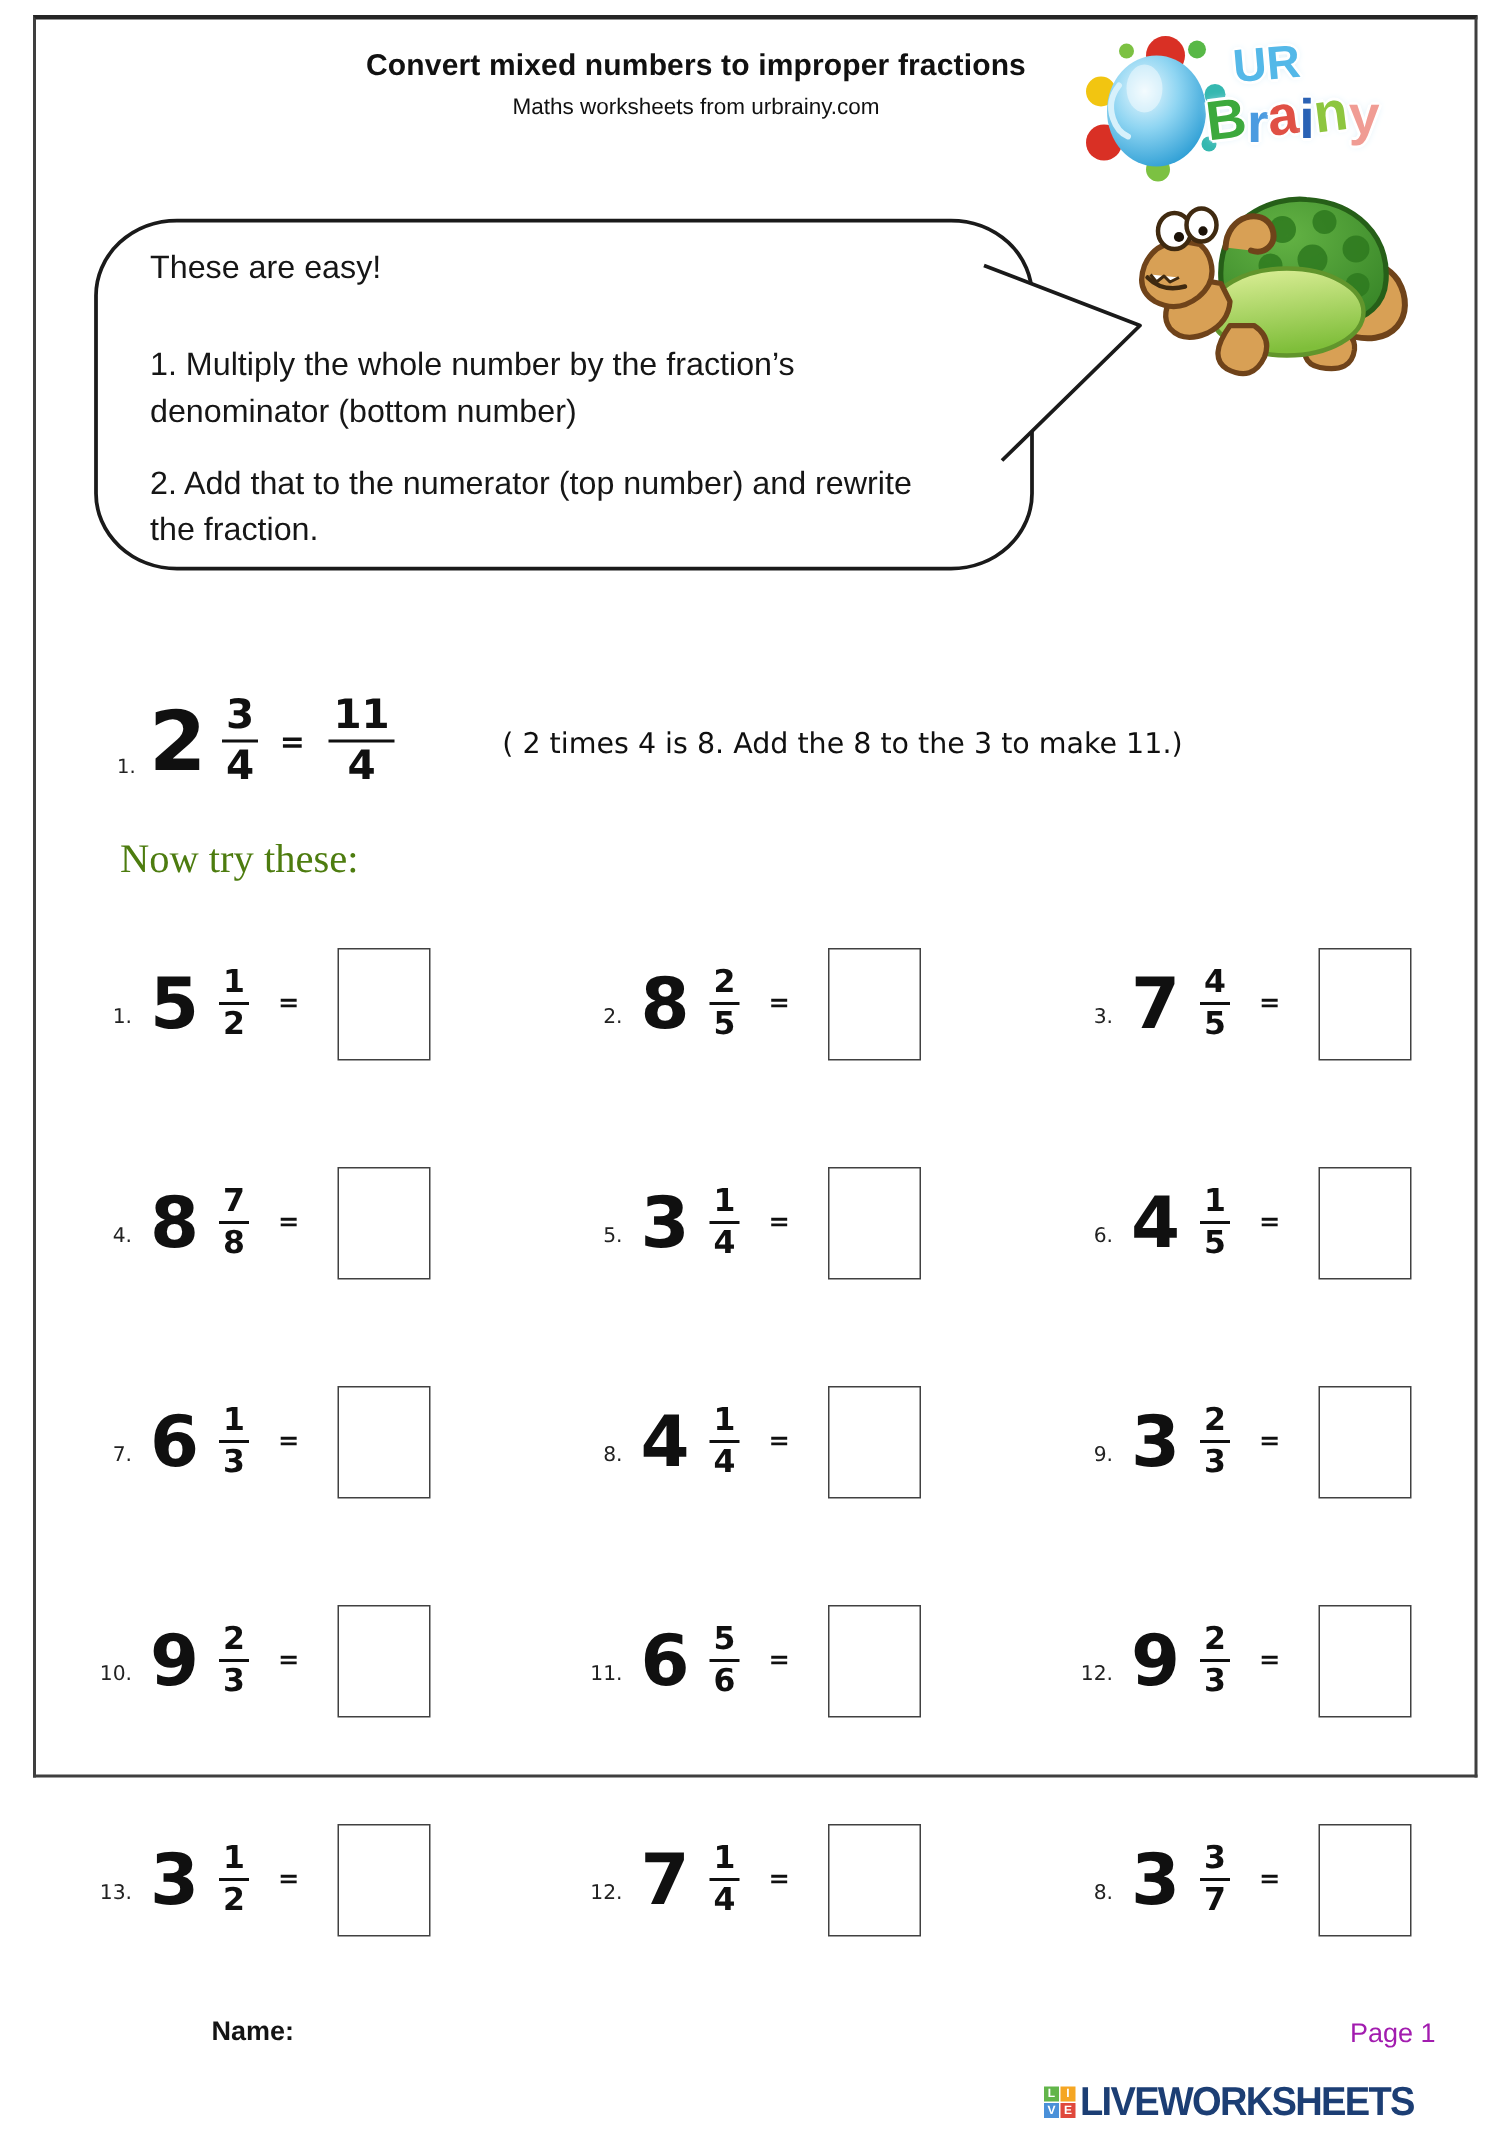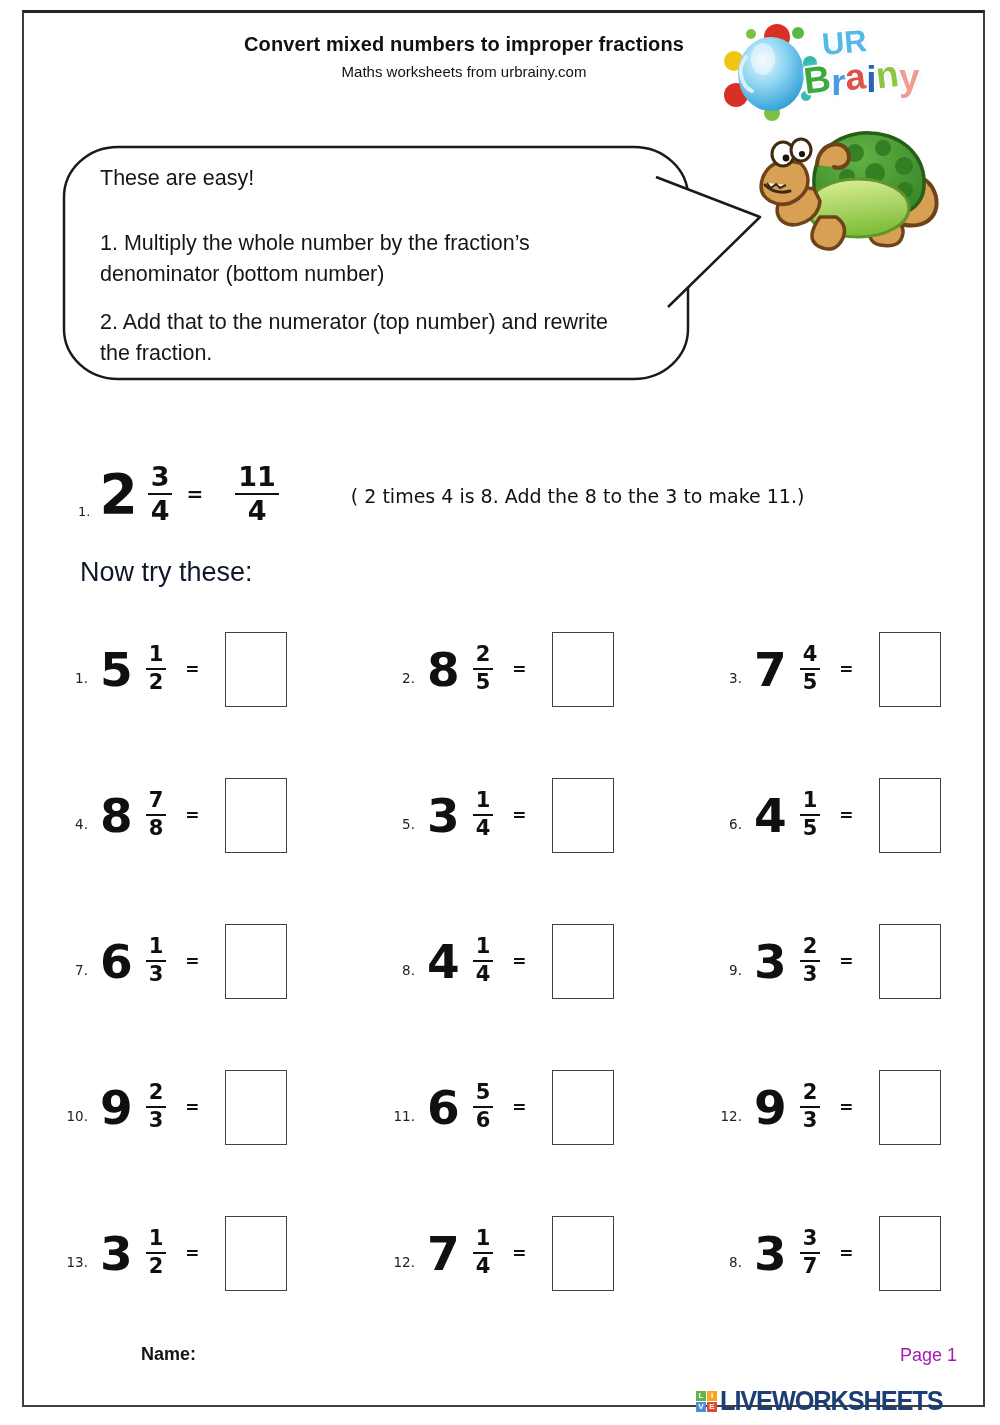--- a/index.html
+++ b/index.html
@@ -1,17 +1,17 @@
 <!DOCTYPE html>
 <html><head>
 <meta charset="utf-8">
 <style>
   html,body{margin:0;padding:0;width:1000px;height:1425px;background:#fff;overflow:hidden;
     font-family:"Liberation Sans", sans-serif;}
-  .page{position:absolute;left:22px;top:10px;width:963px;height:1397px;box-sizing:border-box;
+  .page{position:absolute;left:22px;top:10px;width:963px;height:1175px;box-sizing:border-box;
     background:#fff;border:2px solid #3f3f3f;border-top-width:3px;border-top-color:#252525;}
 
   
   .hdr{position:absolute;left:110px;top:20px;width:660px;text-align:center;color:#111;}
   .hdr .title{font-size:20px;font-weight:bold;letter-spacing:.1px;}
   .hdr .subtitle{font-size:15px;margin-top:7px;}
 
   
   .urb{position:absolute;left:700px;top:6px;width:230px;height:100px;}
   .urb svg{position:absolute;left:0;top:4px;}
@@ -35,25 +35,25 @@
   
   .example{position:absolute;left:54px;top:442px;display:flex;align-items:center;height:78px;
     font-family:"DejaVu Sans", sans-serif;color:#101010;}
   .example .exnum{font-size:13px;align-self:flex-end;margin-bottom:14px;color:#222;}
   .example .exwhole{font-size:55px;font-weight:bold;margin-left:9px;line-height:1;}
   .frac{display:inline-flex;flex-direction:column;align-items:center;line-height:1.12;}
   .frac .top{border-bottom:2.5px solid #101010;padding:0 3px 1px;}
   .frac .bot{padding-top:1px;}
   .example .frac{font-size:27px;font-weight:bold;margin-left:10px;}
   .example .exeq{font-size:20px;font-weight:bold;margin:0 0 0 14px;}
-  .example .frac.res{margin-left:32px;}
+  .example .frac.res{margin-left:16px;}
   .example .note{font-size:19px;font-weight:normal;margin-left:72px;margin-top:4px;white-space:nowrap;}
 
-  .prompt{position:absolute;left:56px;top:544px;font-size:27px;color:#0f172a;
-    font-family:Liberation Sans, sans-serif;}
+  .prompt{position:absolute;left:56px;top:544px;font-size:27px;color:#4d7c0f;
+    font-family:Liberation Serif, serif;}
 
   
   .grid{position:absolute;left:20px;top:583px;display:grid;
     grid-template-columns:327px 327px 327px;grid-auto-rows:146px;}
   .cell{display:flex;align-items:center;font-family:"DejaVu Sans", sans-serif;color:#101010;}
   .cell .pnum{width:44px;text-align:right;font-size:13.5px;color:#222;transform:translateY(9px);}
   .cell .whole{font-size:47px;font-weight:bold;margin-left:12px;line-height:1;}
   .cell .frac{font-size:21px;font-weight:bold;margin-left:13px;}
   .cell .frac .top{border-bottom:2px solid #101010;padding:0 3px 1px;}
   .cell .eq{font-size:17px;font-weight:bold;margin-left:19px;}

